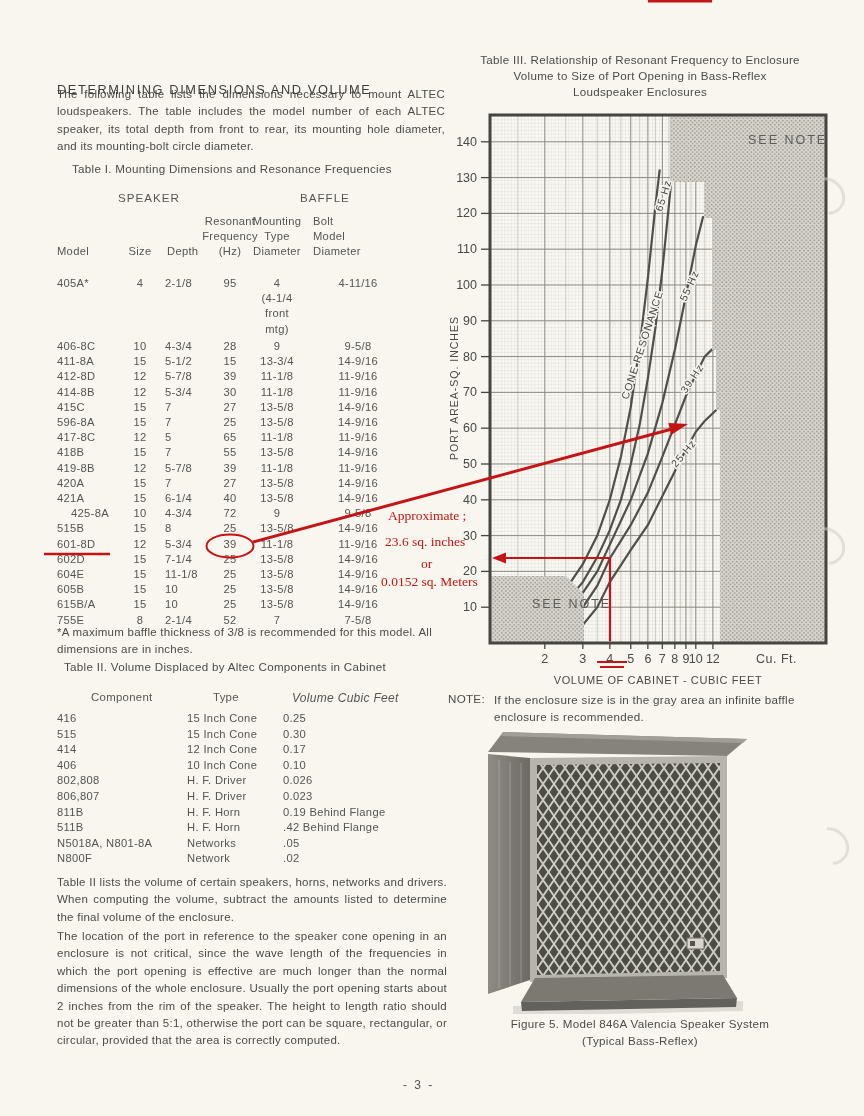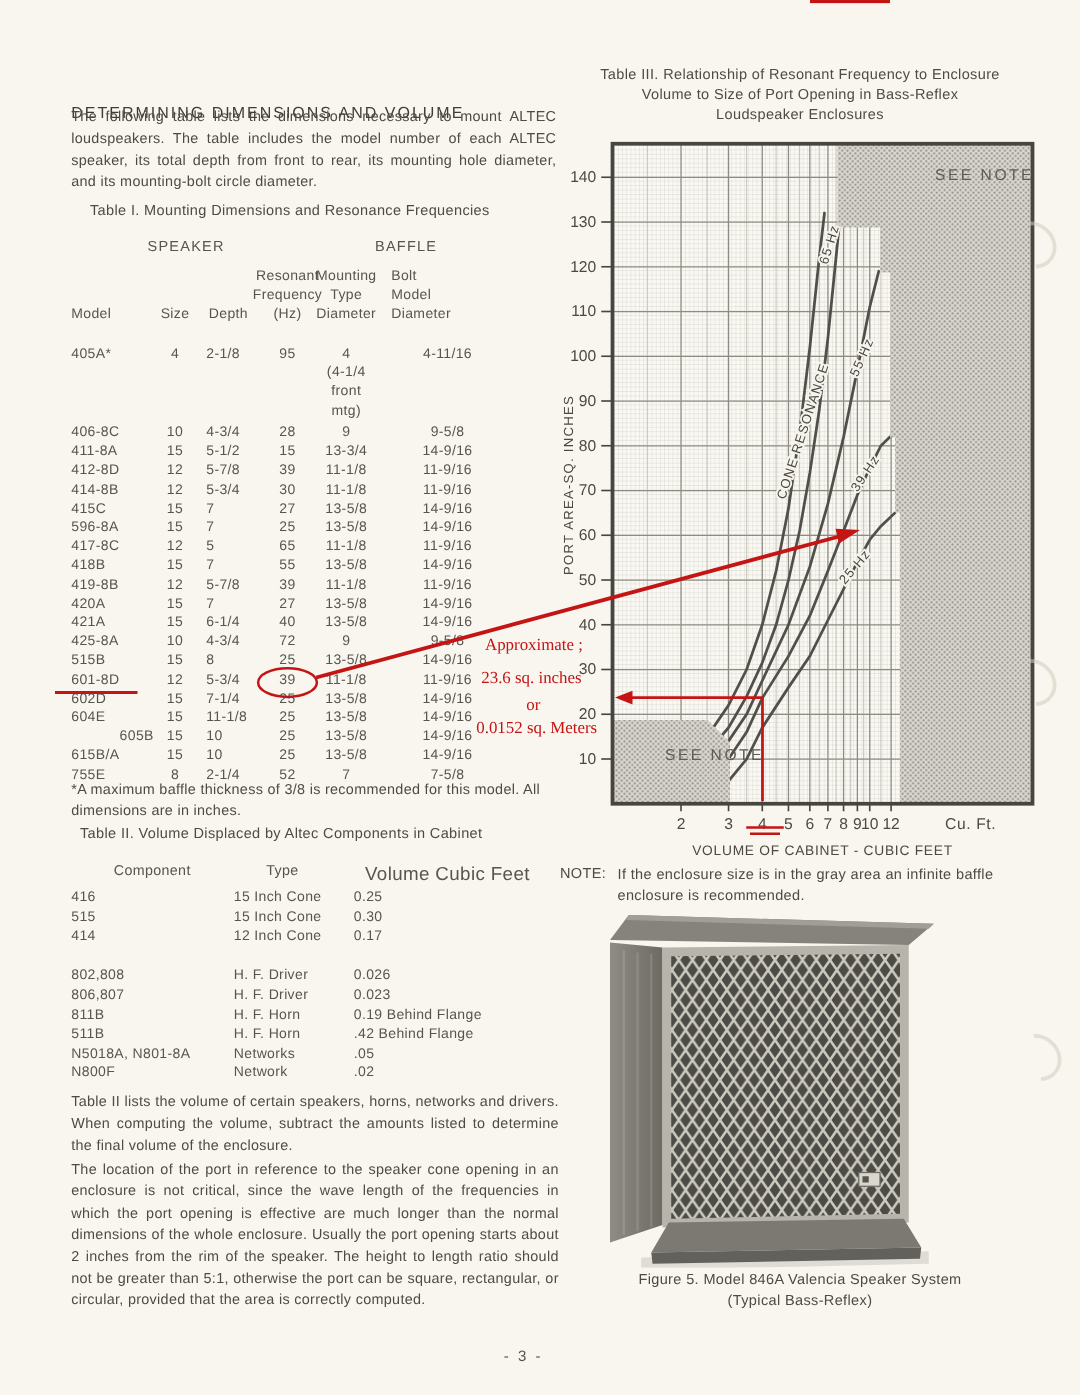--- a/index.html
+++ b/index.html
@@ -290,21 +290,21 @@
         <div>40</div>
       </div>
       <div class="tcell" style="position: absolute; left: 190px; top: 0px; width: 60px; text-align: center; line-height: 15.2px;">
         <div>13-5/8</div>
       </div>
       <div class="tcell" style="position: absolute; left: 262px; top: 0px; width: 78px; text-align: center; line-height: 15.2px;">
         <div>14-9/16</div>
       </div>
     </div>
     <div style="position: absolute; left: 0px; top: 318.2px; width: 392px; height: 15.2px;">
-      <div class="tcell" style="position: absolute; left: 0px; top: 0px; width: 66px; text-align: left; line-height: 15.2px;">
+      <div class="tcell" style="position: absolute; left: 0px; top: 0px; width: 66px; text-align: center; line-height: 15.2px;">
         <div>425-8A</div>
       </div>
       <div class="tcell" style="position: absolute; left: 68px; top: 0px; width: 30px; text-align: center; line-height: 15.2px;">
         <div>10</div>
       </div>
       <div class="tcell" style="position: absolute; left: 108px; top: 0px; width: 56px; text-align: left; line-height: 15.2px;">
         <div>4-3/4</div>
       </div>
       <div class="tcell" style="position: absolute; left: 148px; top: 0px; width: 50px; text-align: center; line-height: 15.2px;">
         <div>72</div>
@@ -390,21 +390,21 @@
         <div>25</div>
       </div>
       <div class="tcell" style="position: absolute; left: 190px; top: 0px; width: 60px; text-align: center; line-height: 15.2px;">
         <div>13-5/8</div>
       </div>
       <div class="tcell" style="position: absolute; left: 262px; top: 0px; width: 78px; text-align: center; line-height: 15.2px;">
         <div>14-9/16</div>
       </div>
     </div>
     <div style="position: absolute; left: 0px; top: 394.2px; width: 392px; height: 15.2px;">
-      <div class="tcell" style="position: absolute; left: 0px; top: 0px; width: 66px; text-align: right; line-height: 15.2px;">
+      <div class="tcell" style="position: absolute; left: 0px; top: 0px; width: 66px; text-align: left; line-height: 15.2px;">
         <div>605B</div>
       </div>
       <div class="tcell" style="position: absolute; left: 68px; top: 0px; width: 30px; text-align: center; line-height: 15.2px;">
         <div>15</div>
       </div>
       <div class="tcell" style="position: absolute; left: 108px; top: 0px; width: 56px; text-align: left; line-height: 15.2px;">
         <div>10</div>
       </div>
       <div class="tcell" style="position: absolute; left: 148px; top: 0px; width: 50px; text-align: center; line-height: 15.2px;">
         <div>25</div>
@@ -458,35 +458,40 @@
     </div>
   </div>
 
 <div class="abs para" style="left:57px;top:624px;width:392px;text-align:left;">*A maximum baffle thickness of 3/8 is recommended for this model.  All dimensions are in inches.</div>
 
 <div class="abs cap" style="left:64px;top:660px;">Table II.  Volume Displaced by Altec Components in Cabinet</div>
 
 <div class="abs" id="table2" style="left:57px;top:691px;width:392px;height:180px;">
     <div style="position: absolute; left: 18px; top: 0px; font-size: 11.4px; letter-spacing: 0.3px; color: rgb(86, 85, 79); margin-left: 16px;">Component</div>
     <div style="position: absolute; left: 156px; top: 0px; font-size: 11.4px; letter-spacing: 0.3px; color: rgb(86, 85, 79);">Type</div>
-    <div style="position: absolute; left: 235px; top: 0px; font-size: 15px; letter-spacing: 0.3px; color: rgb(86, 85, 79);">Volume Cubic Feet</div>
+    <div style="position: absolute; left: 235px; top: 0px; font-size: 12px; letter-spacing: 0.3px; color: rgb(86, 85, 79); font-style: italic;">Volume Cubic Feet</div>
     <div style="position: absolute; left: 0px; top: 21px; width: 392px; height: 15.6px;">
       <span class="tcell" style="left: 0px; top: 0px;">416</span>
       <span class="tcell" style="left: 130px; top: 0px;">15 Inch Cone</span>
       <span class="tcell" style="left: 226px; top: 0px;">0.25</span>
     </div>
     <div style="position: absolute; left: 0px; top: 36.6px; width: 392px; height: 15.6px;">
       <span class="tcell" style="left: 0px; top: 0px;">515</span>
       <span class="tcell" style="left: 130px; top: 0px;">15 Inch Cone</span>
       <span class="tcell" style="left: 226px; top: 0px;">0.30</span>
     </div>
     <div style="position: absolute; left: 0px; top: 52.2px; width: 392px; height: 15.6px;">
       <span class="tcell" style="left: 0px; top: 0px;">414</span>
       <span class="tcell" style="left: 130px; top: 0px;">12 Inch Cone</span>
       <span class="tcell" style="left: 226px; top: 0px;">0.17</span>
+    </div>
+    <div style="position: absolute; left: 0px; top: 67.8px; width: 392px; height: 15.6px;">
+      <span class="tcell" style="left: 0px; top: 0px;">406</span>
+      <span class="tcell" style="left: 130px; top: 0px;">10 Inch Cone</span>
+      <span class="tcell" style="left: 226px; top: 0px;">0.10</span>
     </div>
     <div style="position: absolute; left: 0px; top: 83.4px; width: 392px; height: 15.6px;">
       <span class="tcell" style="left: 0px; top: 0px;">802,808</span>
       <span class="tcell" style="left: 130px; top: 0px;">H. F. Driver</span>
       <span class="tcell" style="left: 226px; top: 0px;">0.026</span>
     </div>
     <div style="position: absolute; left: 0px; top: 99px; width: 392px; height: 15.6px;">
       <span class="tcell" style="left: 0px; top: 0px;">806,807</span>
       <span class="tcell" style="left: 130px; top: 0px;">H. F. Driver</span>
       <span class="tcell" style="left: 226px; top: 0px;">0.023</span>

